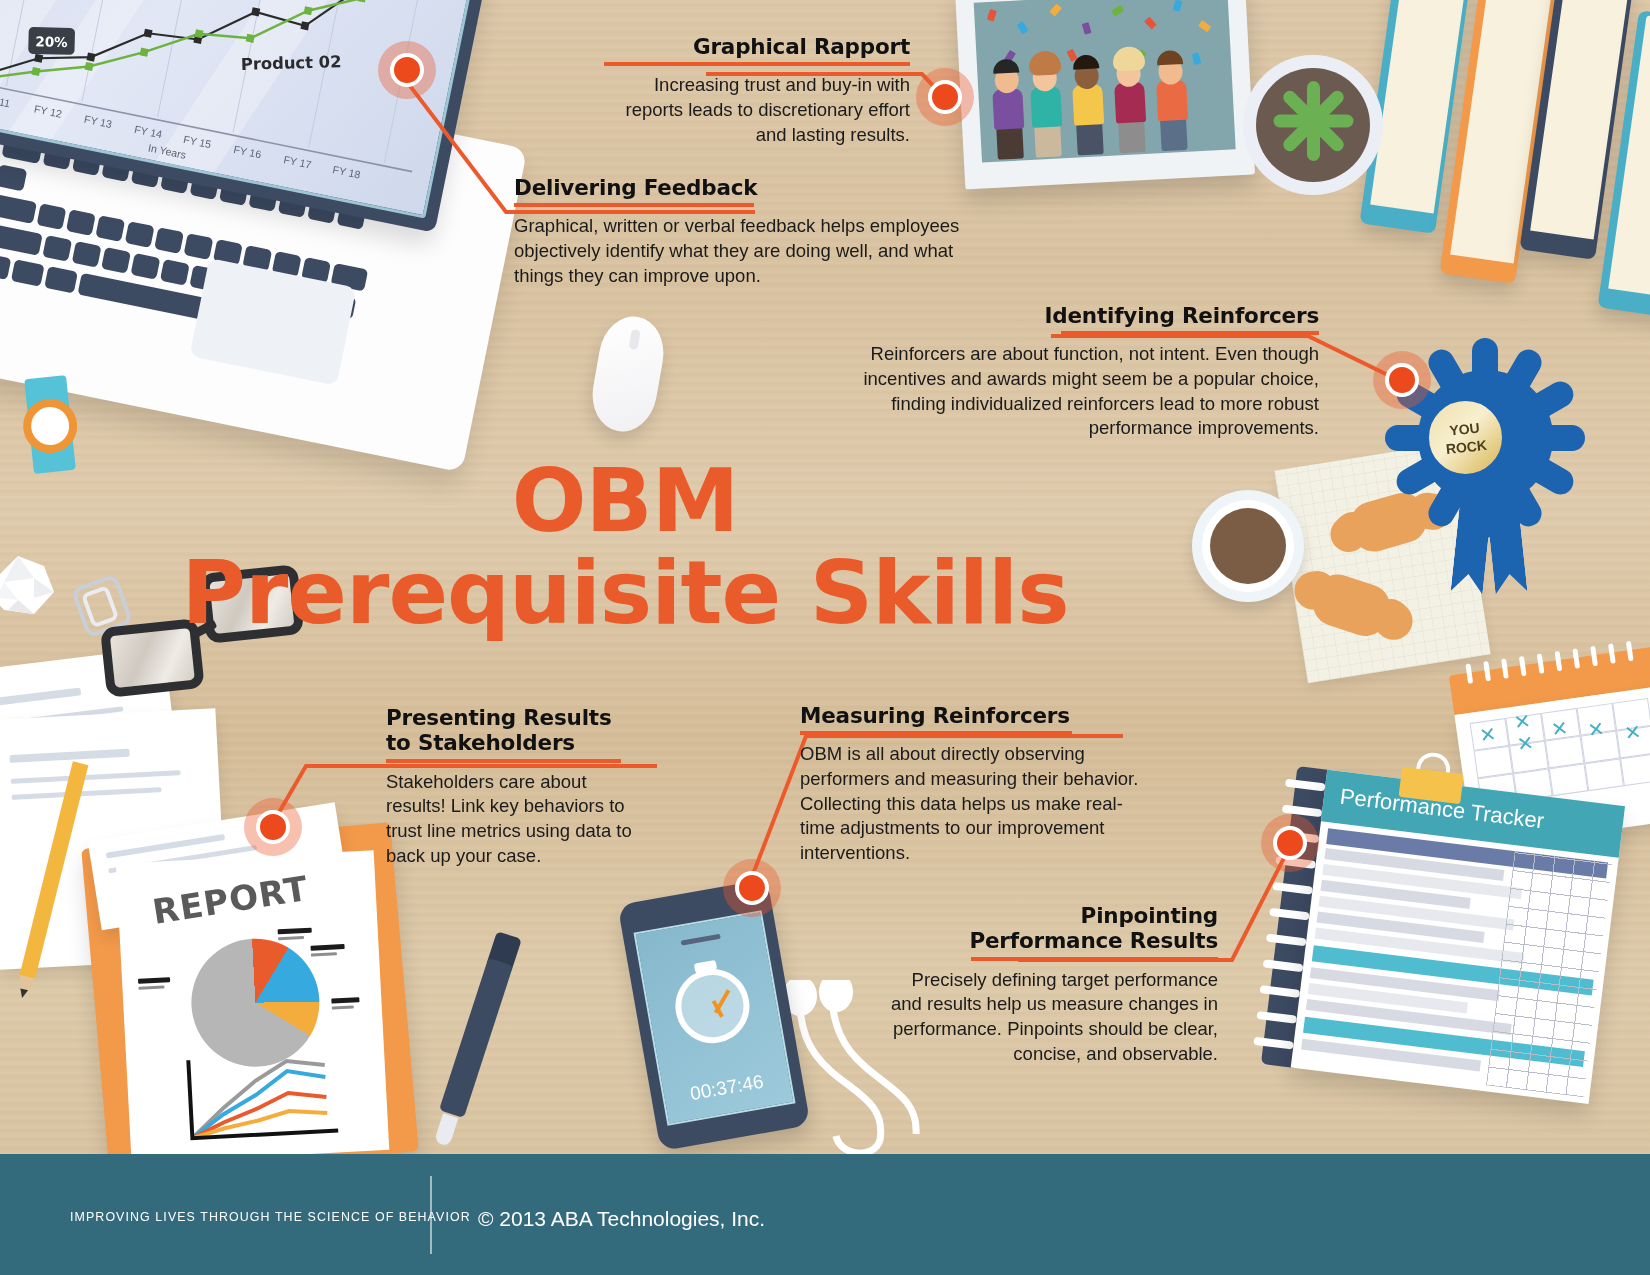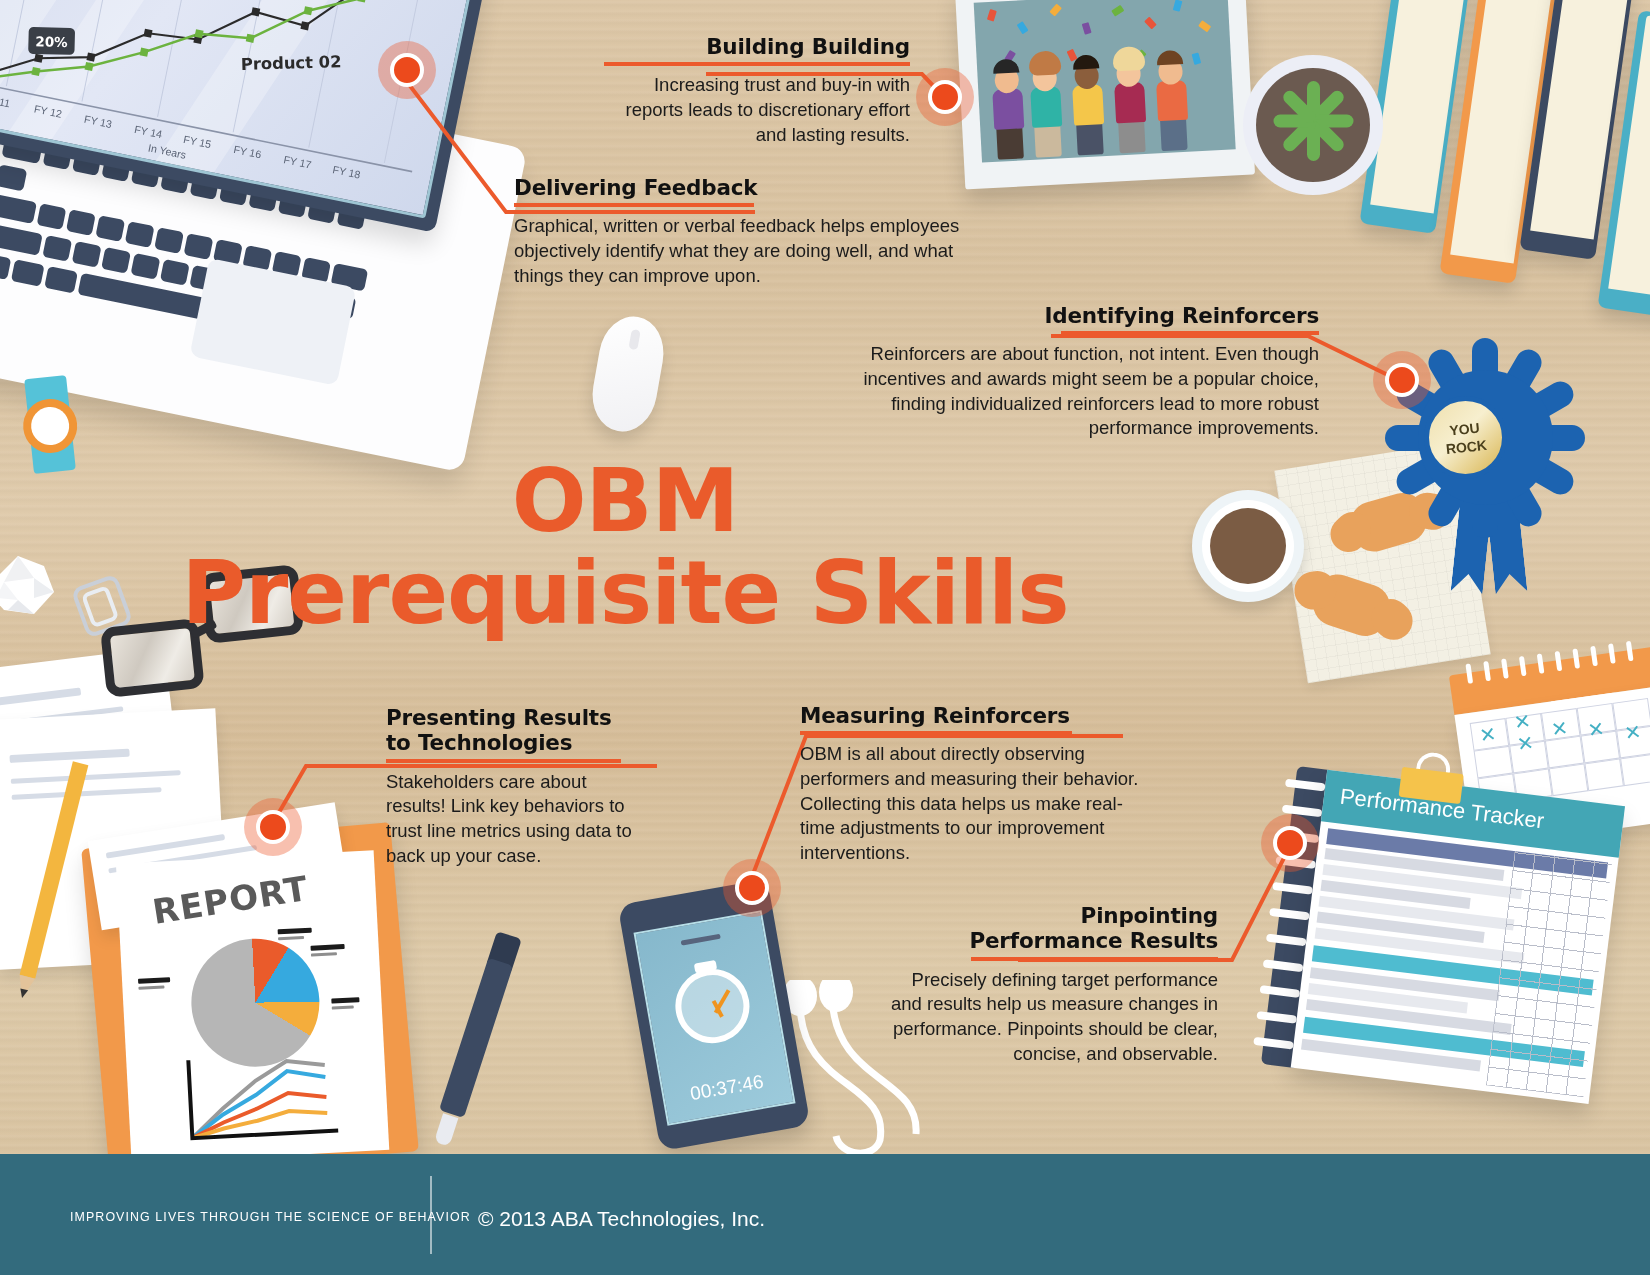--- a/index.html
+++ b/index.html
@@ -673,41 +673,41 @@
   <div class="dot-wrap" style="left:735px; top:871px;">
     <div class="dot-halo"></div>
       <div class="dot-core"></div>
   </div>
   <div class="dot-wrap" style="left:1273px; top:826px;">
     <div class="dot-halo"></div>
       <div class="dot-core"></div>
   </div>
 
   <div class="callout align-right" style="left:604px; top:34px; width:306px;">
-    <h3>Building Building</h3>
+    <h3>Graphical Rapport</h3>
     <div class="rule"></div>
     <p>Increasing trust and buy-in with reports leads to discretionary effort and lasting results.</p>
   </div>
 
   <div class="callout align-left" style="left:514px; top:175px; width:478px;">
     <h3>Delivering Feedback</h3>
     <div class="rule" style="width:240px;"></div>
     <p>Graphical, written or verbal feedback helps employees objectively identify what they are doing well, and what things they can improve upon.</p>
   </div>
 
   <div class="callout align-right" style="left:824px; top:303px; width:495px;">
     <h3>Identifying Reinforcers</h3>
     <div class="rule" style="width:258px; margin-left:auto;"></div>
     <p>Reinforcers are about function, not intent. Even though incentives and awards might seem be a popular choice, finding individualized reinforcers lead to more robust performance improvements.</p>
   </div>
 
   <div class="callout align-left" style="left:386px; top:705px; width:250px;">
     <h3>
       <span>Presenting Results</span><br>
-      <span>to Technologies</span>
+      <span>to Stakeholders</span>
     </h3>
     <div class="rule" style="width:235px;"></div>
     <p>Stakeholders care about results! Link key behaviors to trust line metrics using data to back up your case.</p>
   </div>
 
   <div class="callout align-left" style="left:800px; top:703px; width:348px;">
     <h3>Measuring Reinforcers</h3>
     <div class="rule" style="width:272px;"></div>
     <p>OBM is all about directly observing performers and measuring their behavior. Collecting this data helps us make real-time adjustments to our improvement interventions.</p>
   </div>

